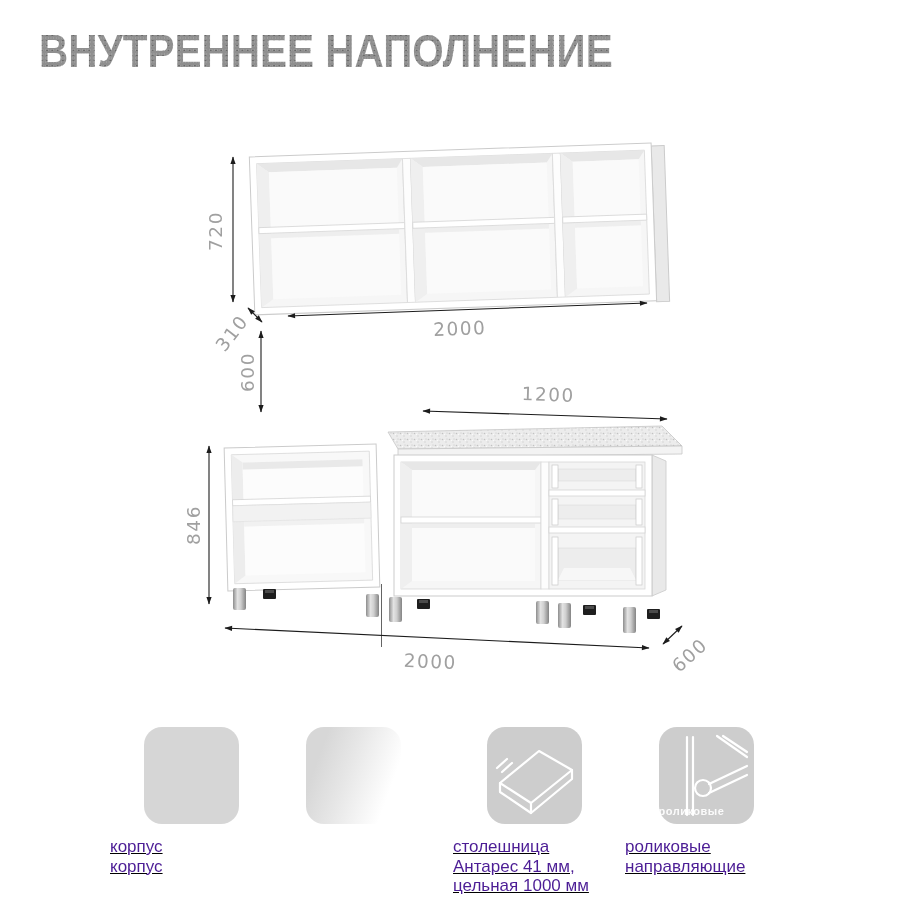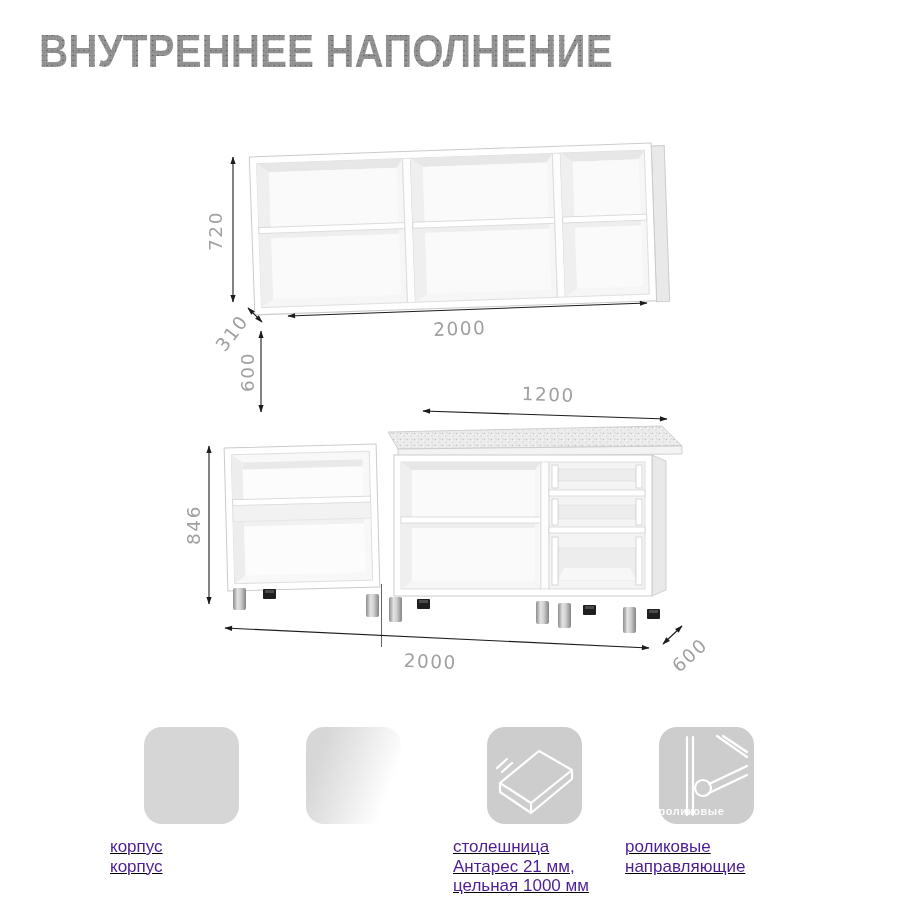--- a/index.html
+++ b/index.html
@@ -194,21 +194,21 @@
     <svg width="95" height="97" viewBox="0 0 95 97" fill="none" stroke="#ffffff" stroke-width="2.2" stroke-linejoin="round" stroke-linecap="round">
       <polygon points="13,56 52,24 85,43 44,76"></polygon>
       <path d="M13,56 L13,65 L44,86 L85,52 L85,43"></path>
       <path d="M44,76 L44,86"></path>
       <path d="M10,41 L20,32"></path>
       <path d="M15,45 L25,36"></path>
     </svg>
   </div>
   <div class="flabel">
     <span>столешница</span>
-    <span>Антарес 21 мм,</span>
+    <span>Антарес 41 мм,</span>
     <span>цельная 1000 мм</span>
   </div>
 </div>
 
 <div class="feature" style="left:625px">
   <div class="swatch swatch-icon">
     <svg width="95" height="97" viewBox="0 0 95 97" fill="none" stroke="#ffffff" stroke-width="2.2" stroke-linejoin="round" stroke-linecap="round">
       <path d="M28,10 L28,88"></path>
       <path d="M34,10 L34,88"></path>
       <path d="M58,9 L88,30"></path>

